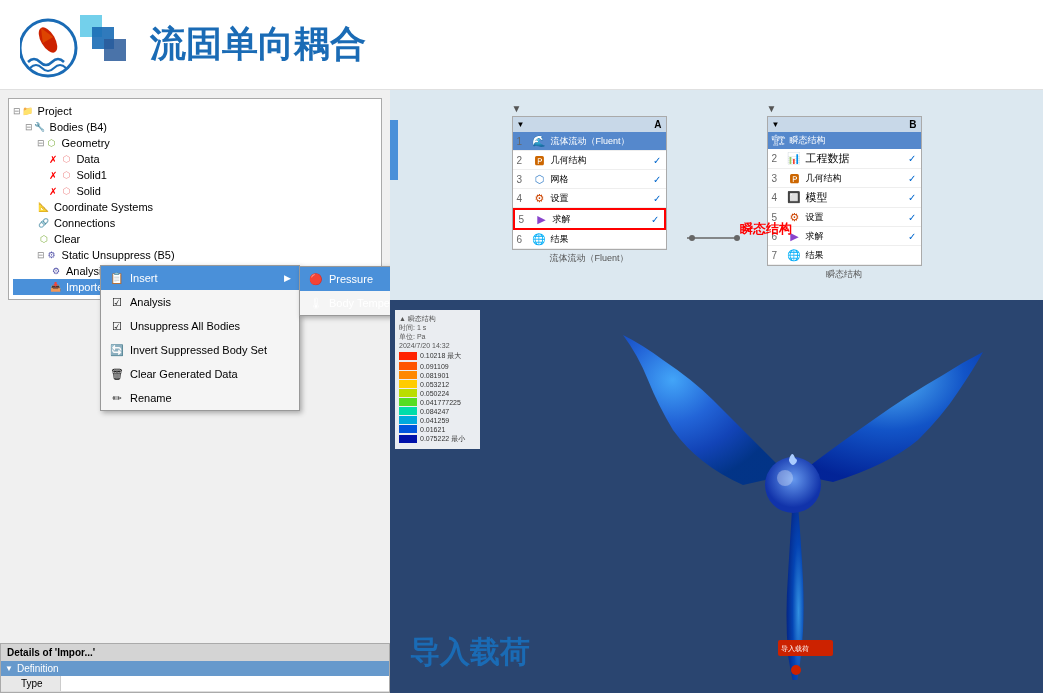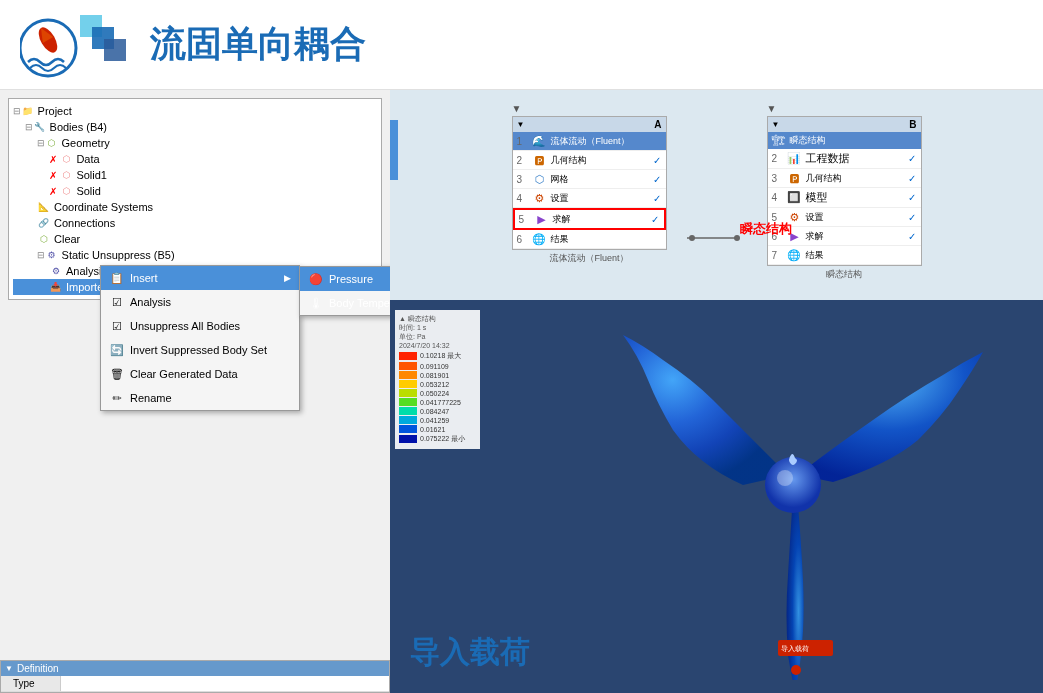--- a/index.html
+++ b/index.html
@@ -187,21 +187,21 @@
       font-size: 8px;
     }
 
     .details-row {
       display: flex;
       border-bottom: 1px solid #ddd;
     }
 
     .details-label {
       width: 60px;
-      padding: 2px 12px;
+      padding: 2px 20px;
       background: #e8e8e8;
       font-size: 10px;
       border-right: 1px solid #ccc;
     }
 
     .details-value {
       padding: 2px 4px;
       font-size: 10px;
     }
 
@@ -442,20 +442,21 @@
         <span class="item-icon">🗑</span>
         <span>Clear Generated Data</span>
       </div>
       <div class="context-menu-item">
         <span class="item-icon">✏</span>
         <span>Rename</span>
       </div>
     </div>
 
     <div class="details-panel">
+      <div class="details-header">Details of 'Impor...'</div>
       <div class="details-section">
         <span class="triangle">▼</span>
         <span>Definition</span>
       </div>
       <div class="details-row">
         <div class="details-label">Type</div>
         <div class="details-value"></div>
       </div>
     </div>
 

